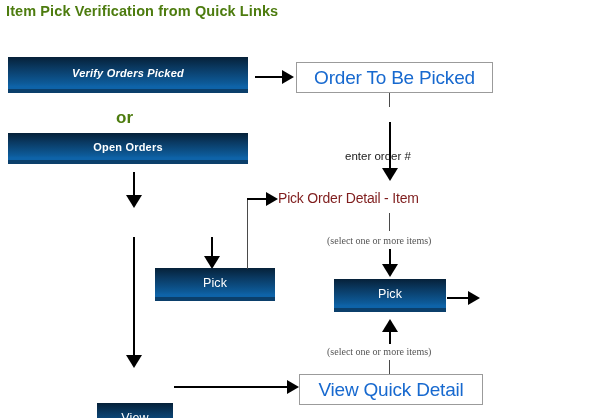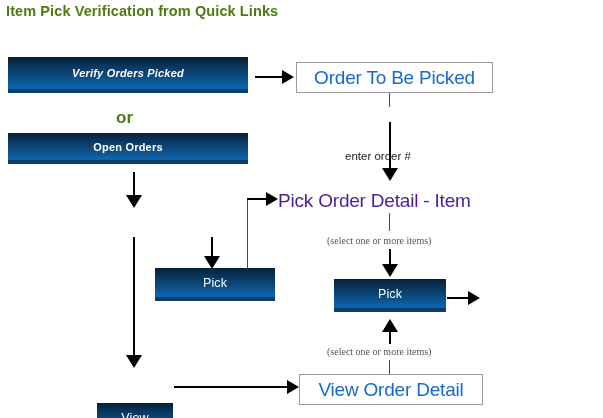--- a/index.html
+++ b/index.html
@@ -69,22 +69,22 @@
     align-items: center;
     justify-content: center;
     box-sizing: border-box;
     white-space: nowrap;
     letter-spacing: -0.2px;
   }
 
   
   .plainlabel {
     position: absolute;
-    color: #4c1d95;
-    font-size: 19px;
+    color: #7f1d1d;
+    font-size: 14px;
     white-space: nowrap;
     letter-spacing: -0.2px;
   }
 
   
   .note {
     position: absolute;
     color: #1a1a1a;
     font-size: 11.5px;
     white-space: nowrap;
@@ -195,15 +195,15 @@
 
   <div class="line-h" style="left:447px; top:297px; width:25px;"></div>
   <div class="arrow-r" style="left:468px; top:291px;"></div>
 
 
   <div class="arrow-u" style="left:382px; top:319px;"></div>
   <div class="line-v" style="left:389px; top:330px; height:14px;"></div>
   <div class="note grey" style="left:327px; top:346px;">(select one or more items)</div>
   <div class="line-v thin" style="left:389px; top:360px; height:14px;"></div>
 
-  <div class="screen" style="left:299px; top:374px; width:184px; height:31px;">View Order Detail</div>
+  <div class="screen" style="left:299px; top:374px; width:184px; height:31px;">View Quick Detail</div>
 
 </div>
 
 </body></html>

